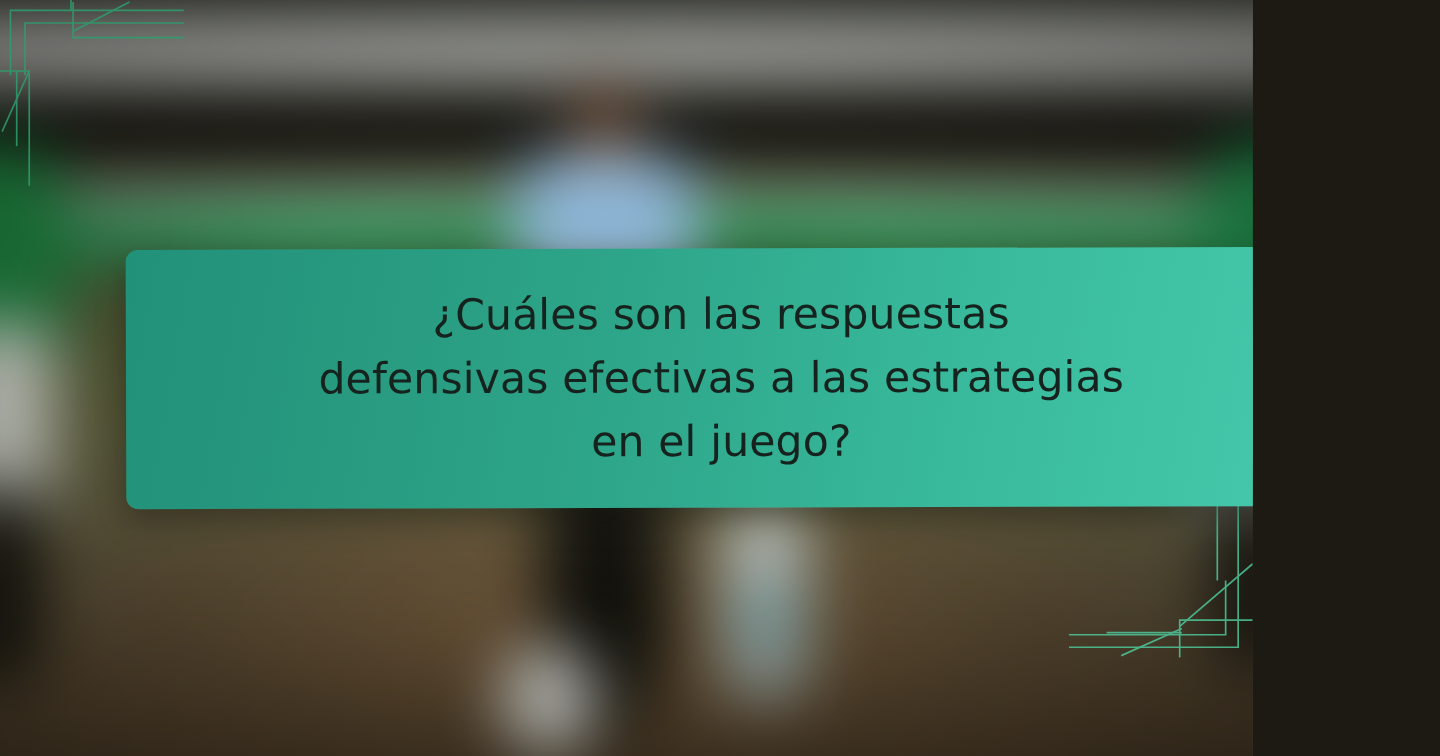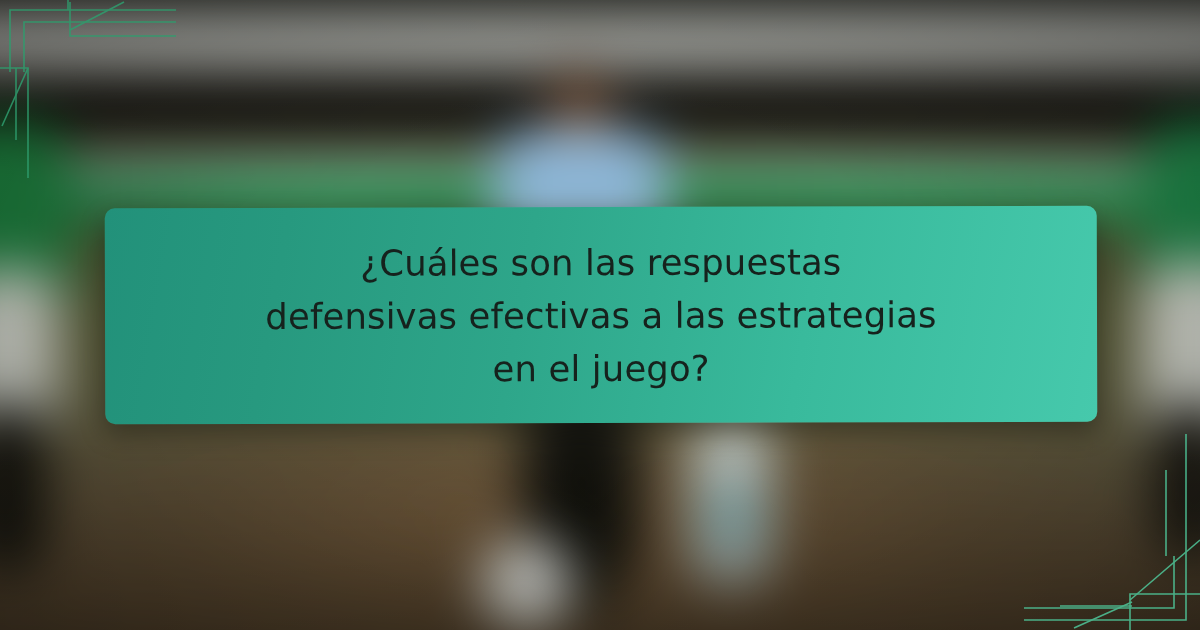--- a/index.html
+++ b/index.html
@@ -6,21 +6,21 @@
 
   html, body {
     width:1200px; height:630px;
     background:#1c1a12;
     font-family:"DejaVu Sans", sans-serif;
     overflow:hidden;
   }
 
   .stage {
     position:relative;
-    width:1200px; height:630px;
+    width:1044px; height:630px;
     overflow:hidden;
   }
 
   
   .photo {
     position:absolute; inset:-60px;
     filter:blur(26px) saturate(1.05);
     background-color:#4a4630;
   }
 

